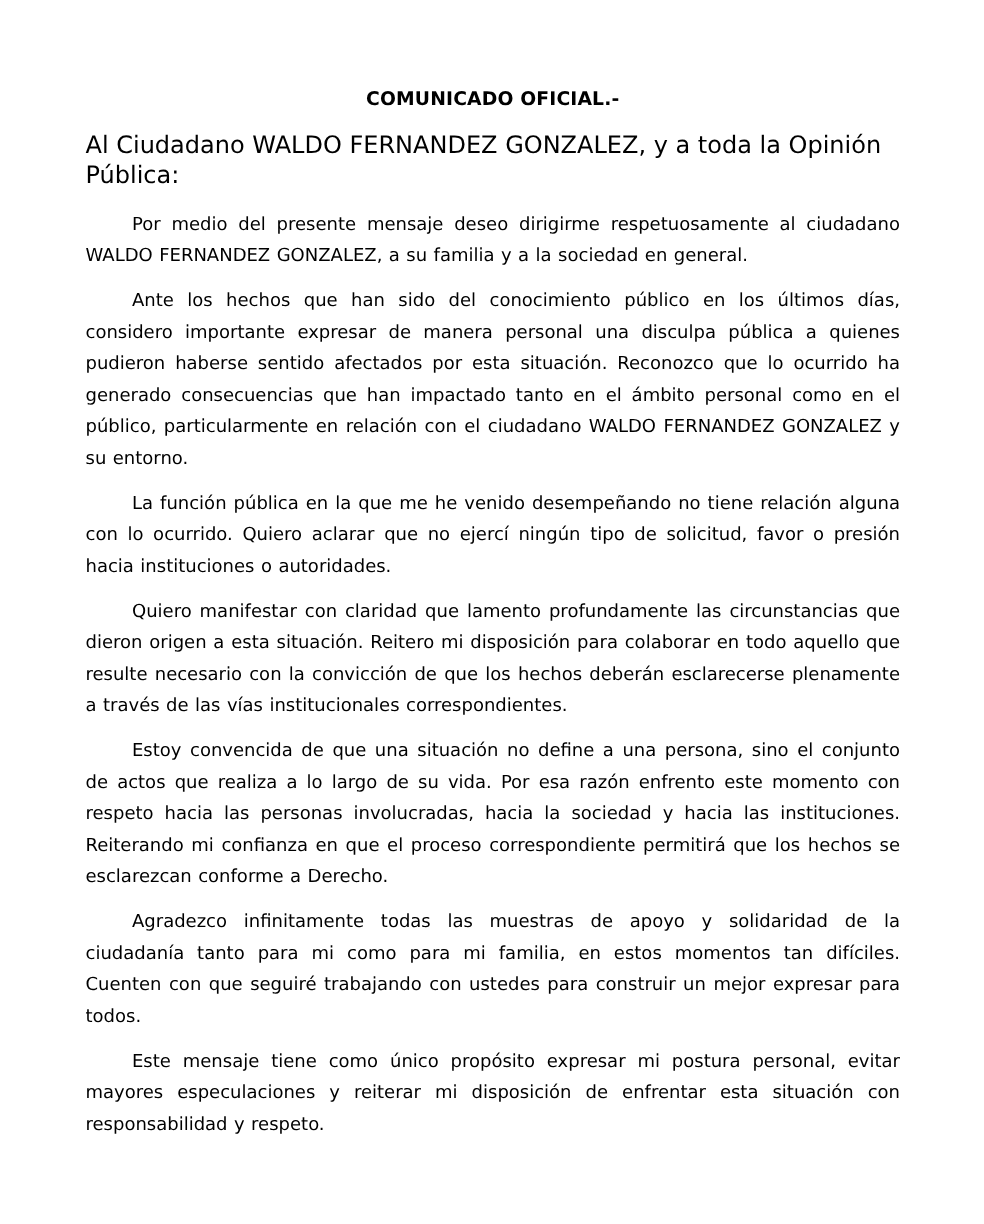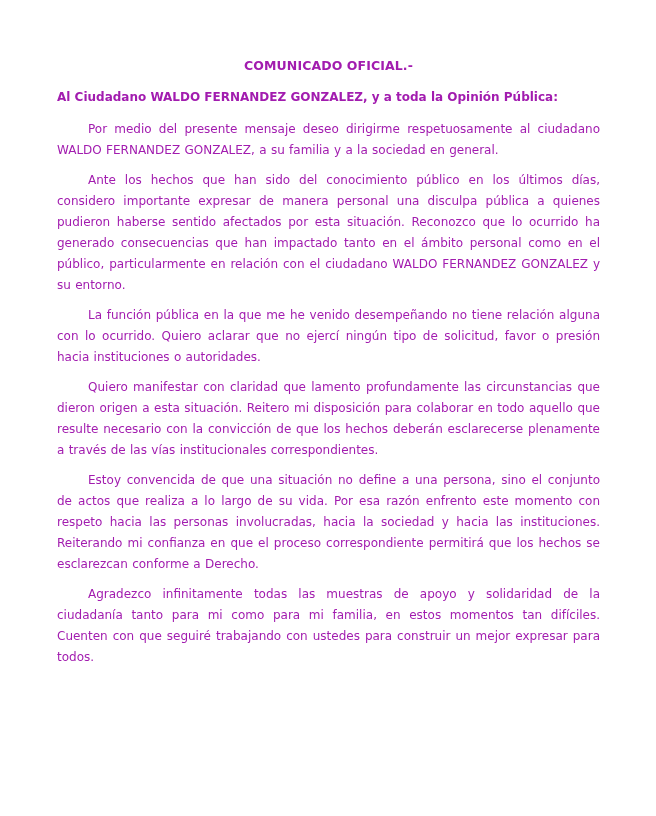--- a/index.html
+++ b/index.html
@@ -8,34 +8,34 @@
     background: #ffffff;
   }
   .page {
     position: relative;
     width: 656px;
     height: 816px;
     box-sizing: border-box;
     background: #ffffff;
     padding: 56px 56px 0 57px;
     font-family: "DejaVu Sans", "Liberation Sans", sans-serif;
-    color: #a21caf;
+    color: #000000;
     overflow: hidden;
   }
   .doc-title {
     font-size: 12.5px;
     font-weight: bold;
     text-align: center;
     line-height: 20px;
     margin: 0 0 11px 0;
     letter-spacing: 0.1px;
   }
   .salutation {
-    font-size: 12px;
-    font-weight: bold;
+    font-size: 16px;
+    font-weight: normal;
     text-align: left;
     line-height: 20px;
     margin: 0 0 12px 0;
   }
   .body-text p {
     font-size: 12px;
     line-height: 21px;
     text-align: justify;
     text-indent: 31px;
     margin: 0 0 9px 0;
@@ -50,14 +50,15 @@
 
   <div class="salutation">Al Ciudadano WALDO FERNANDEZ GONZALEZ, y a toda la Opinión Pública:</div>
 
   <div class="body-text">
     <p>Por medio del presente mensaje deseo dirigirme respetuosamente al ciudadano WALDO FERNANDEZ GONZALEZ, a su familia y a la sociedad en general.</p>
     <p>Ante los hechos que han sido del conocimiento público en los últimos días, considero importante expresar de manera personal una disculpa pública a quienes pudieron haberse sentido afectados por esta situación. Reconozco que lo ocurrido ha generado consecuencias que han impactado tanto en el ámbito personal como en el público, particularmente en relación con el ciudadano WALDO FERNANDEZ GONZALEZ y su entorno.</p>
     <p>La función pública en la que me he venido desempeñando no tiene relación alguna con lo ocurrido. Quiero aclarar que no ejercí ningún tipo de solicitud, favor o presión hacia instituciones o autoridades.</p>
     <p>Quiero manifestar con claridad que lamento profundamente las circunstancias que dieron origen a esta situación. Reitero mi disposición para colaborar en todo aquello que resulte necesario con la convicción de que los hechos deberán esclarecerse plenamente a través de las vías institucionales correspondientes.</p>
     <p>Estoy convencida de que una situación no define a una persona, sino el conjunto de actos que realiza a lo largo de su vida. Por esa razón enfrento este momento con respeto hacia las personas involucradas, hacia la sociedad y hacia las instituciones. Reiterando mi confianza en que el proceso correspondiente permitirá que los hechos se esclarezcan conforme a Derecho.</p>
     <p>Agradezco infinitamente todas las muestras de apoyo y solidaridad de la ciudadanía tanto para mi como para mi familia, en estos momentos tan difíciles. Cuenten con que  seguiré trabajando con ustedes para construir un mejor expresar para todos.</p>
+    <p>Este mensaje tiene como único propósito expresar mi postura personal, evitar mayores especulaciones y reiterar mi disposición de enfrentar esta situación con responsabilidad y respeto.</p>
   </div>
 </div>
 
 </body></html>

